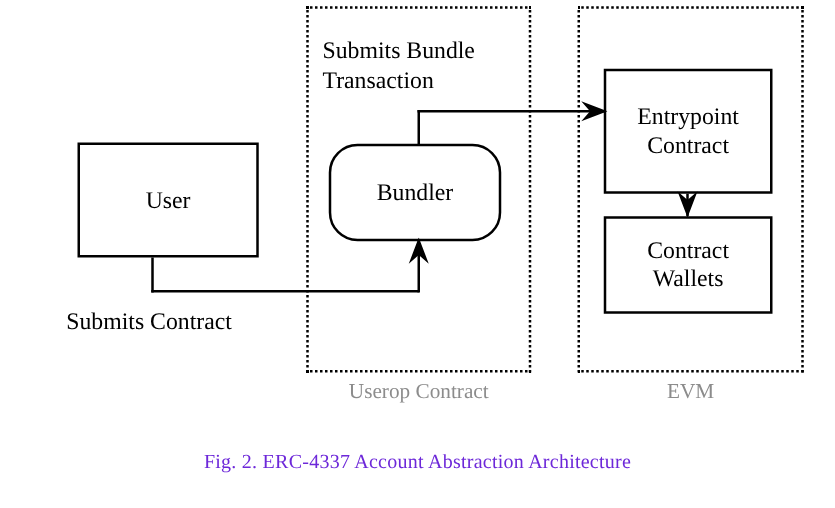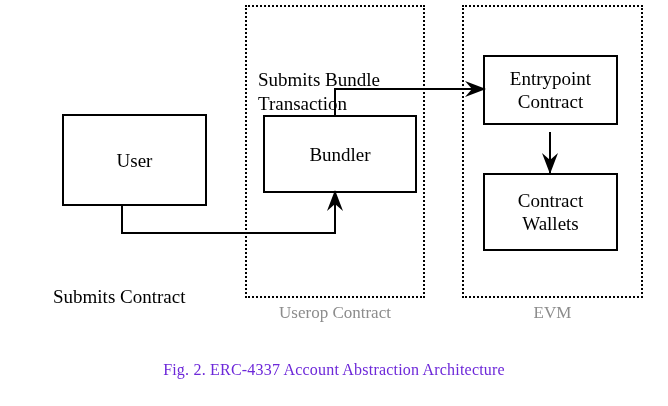--- a/index.html
+++ b/index.html
@@ -79,46 +79,46 @@
   }
   #node-user {
     left: 62px;
     top: 114px;
     width: 145px;
     height: 92px;
   }
   #node-bundler {
     left: 263px;
     top: 115px;
-    width: 154px;
+    width: 138px;
     height: 78px;
+    border-radius: 23px;
   }
   #node-entrypoint {
     left: 483px;
     top: 55px;
     width: 135px;
-    height: 70px;
+    height: 100px;
   }
   #node-wallets {
     left: 483px;
     top: 173px;
     width: 135px;
     height: 78px;
   }
   .node-box span { display: block; }
 
   
   .annotation {
     position: absolute;
     font-size: 19px;
     line-height: 24px;
     color: #000000;
     white-space: pre-line;
     z-index: 4;
-    margin-top: 39px;
   }
   #ann-bundle-tx {
     left: 258px;
     top: 29px;
     width: 170px;
   }
   #ann-userops {
     left: 53px;
     top: 246px;
     width: 210px;

